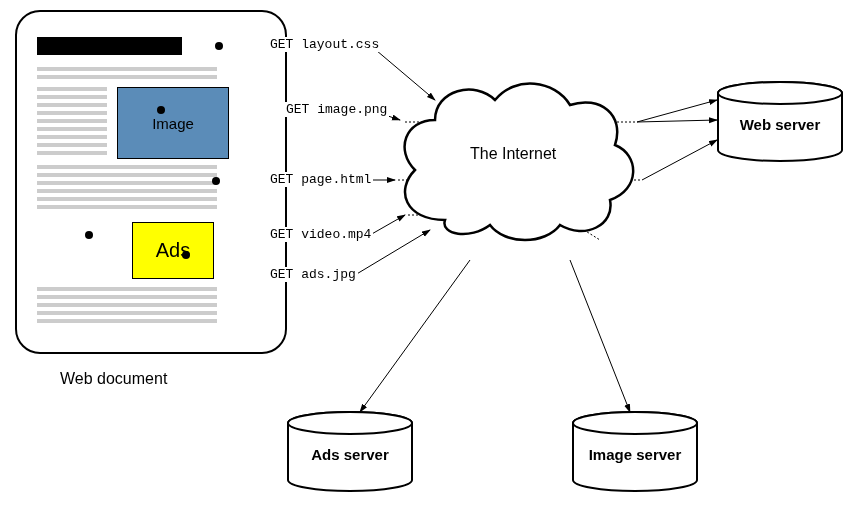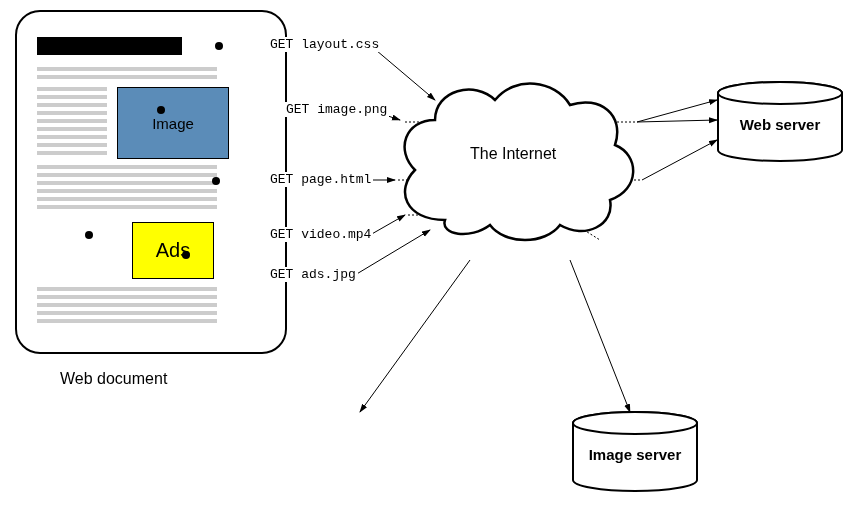--- a/index.html
+++ b/index.html
@@ -219,20 +219,28 @@
 
   <div class="cylinder cyl-web">
     <svg width="130" height="85">
       <ellipse cx="65" cy="13" rx="62" ry="11" fill="#fff" stroke="#000" stroke-width="2"></ellipse>
       <path d="M 3,13 L 3,70 A 62,11 0 0 0 127,70 L 127,13" fill="#fff" stroke="#000" stroke-width="2"></path>
       <ellipse cx="65" cy="13" rx="62" ry="11" fill="#fff" stroke="#000" stroke-width="2"></ellipse>
     </svg>
     <span>Web server</span>
   </div>
 
+  <div class="cylinder cyl-ads">
+    <svg width="130" height="85">
+      <ellipse cx="65" cy="13" rx="62" ry="11" fill="#fff" stroke="#000" stroke-width="2"></ellipse>
+      <path d="M 3,13 L 3,70 A 62,11 0 0 0 127,70 L 127,13" fill="#fff" stroke="#000" stroke-width="2"></path>
+      <ellipse cx="65" cy="13" rx="62" ry="11" fill="#fff" stroke="#000" stroke-width="2"></ellipse>
+    </svg>
+    <span>Ads server</span>
+  </div>
 
   <div class="cylinder cyl-video">
     <svg width="130" height="85">
       <ellipse cx="65" cy="13" rx="62" ry="11" fill="#fff" stroke="#000" stroke-width="2"></ellipse>
       <path d="M 3,13 L 3,70 A 62,11 0 0 0 127,70 L 127,13" fill="#fff" stroke="#000" stroke-width="2"></path>
       <ellipse cx="65" cy="13" rx="62" ry="11" fill="#fff" stroke="#000" stroke-width="2"></ellipse>
     </svg>
     <span>Image server</span>
   </div>
 

